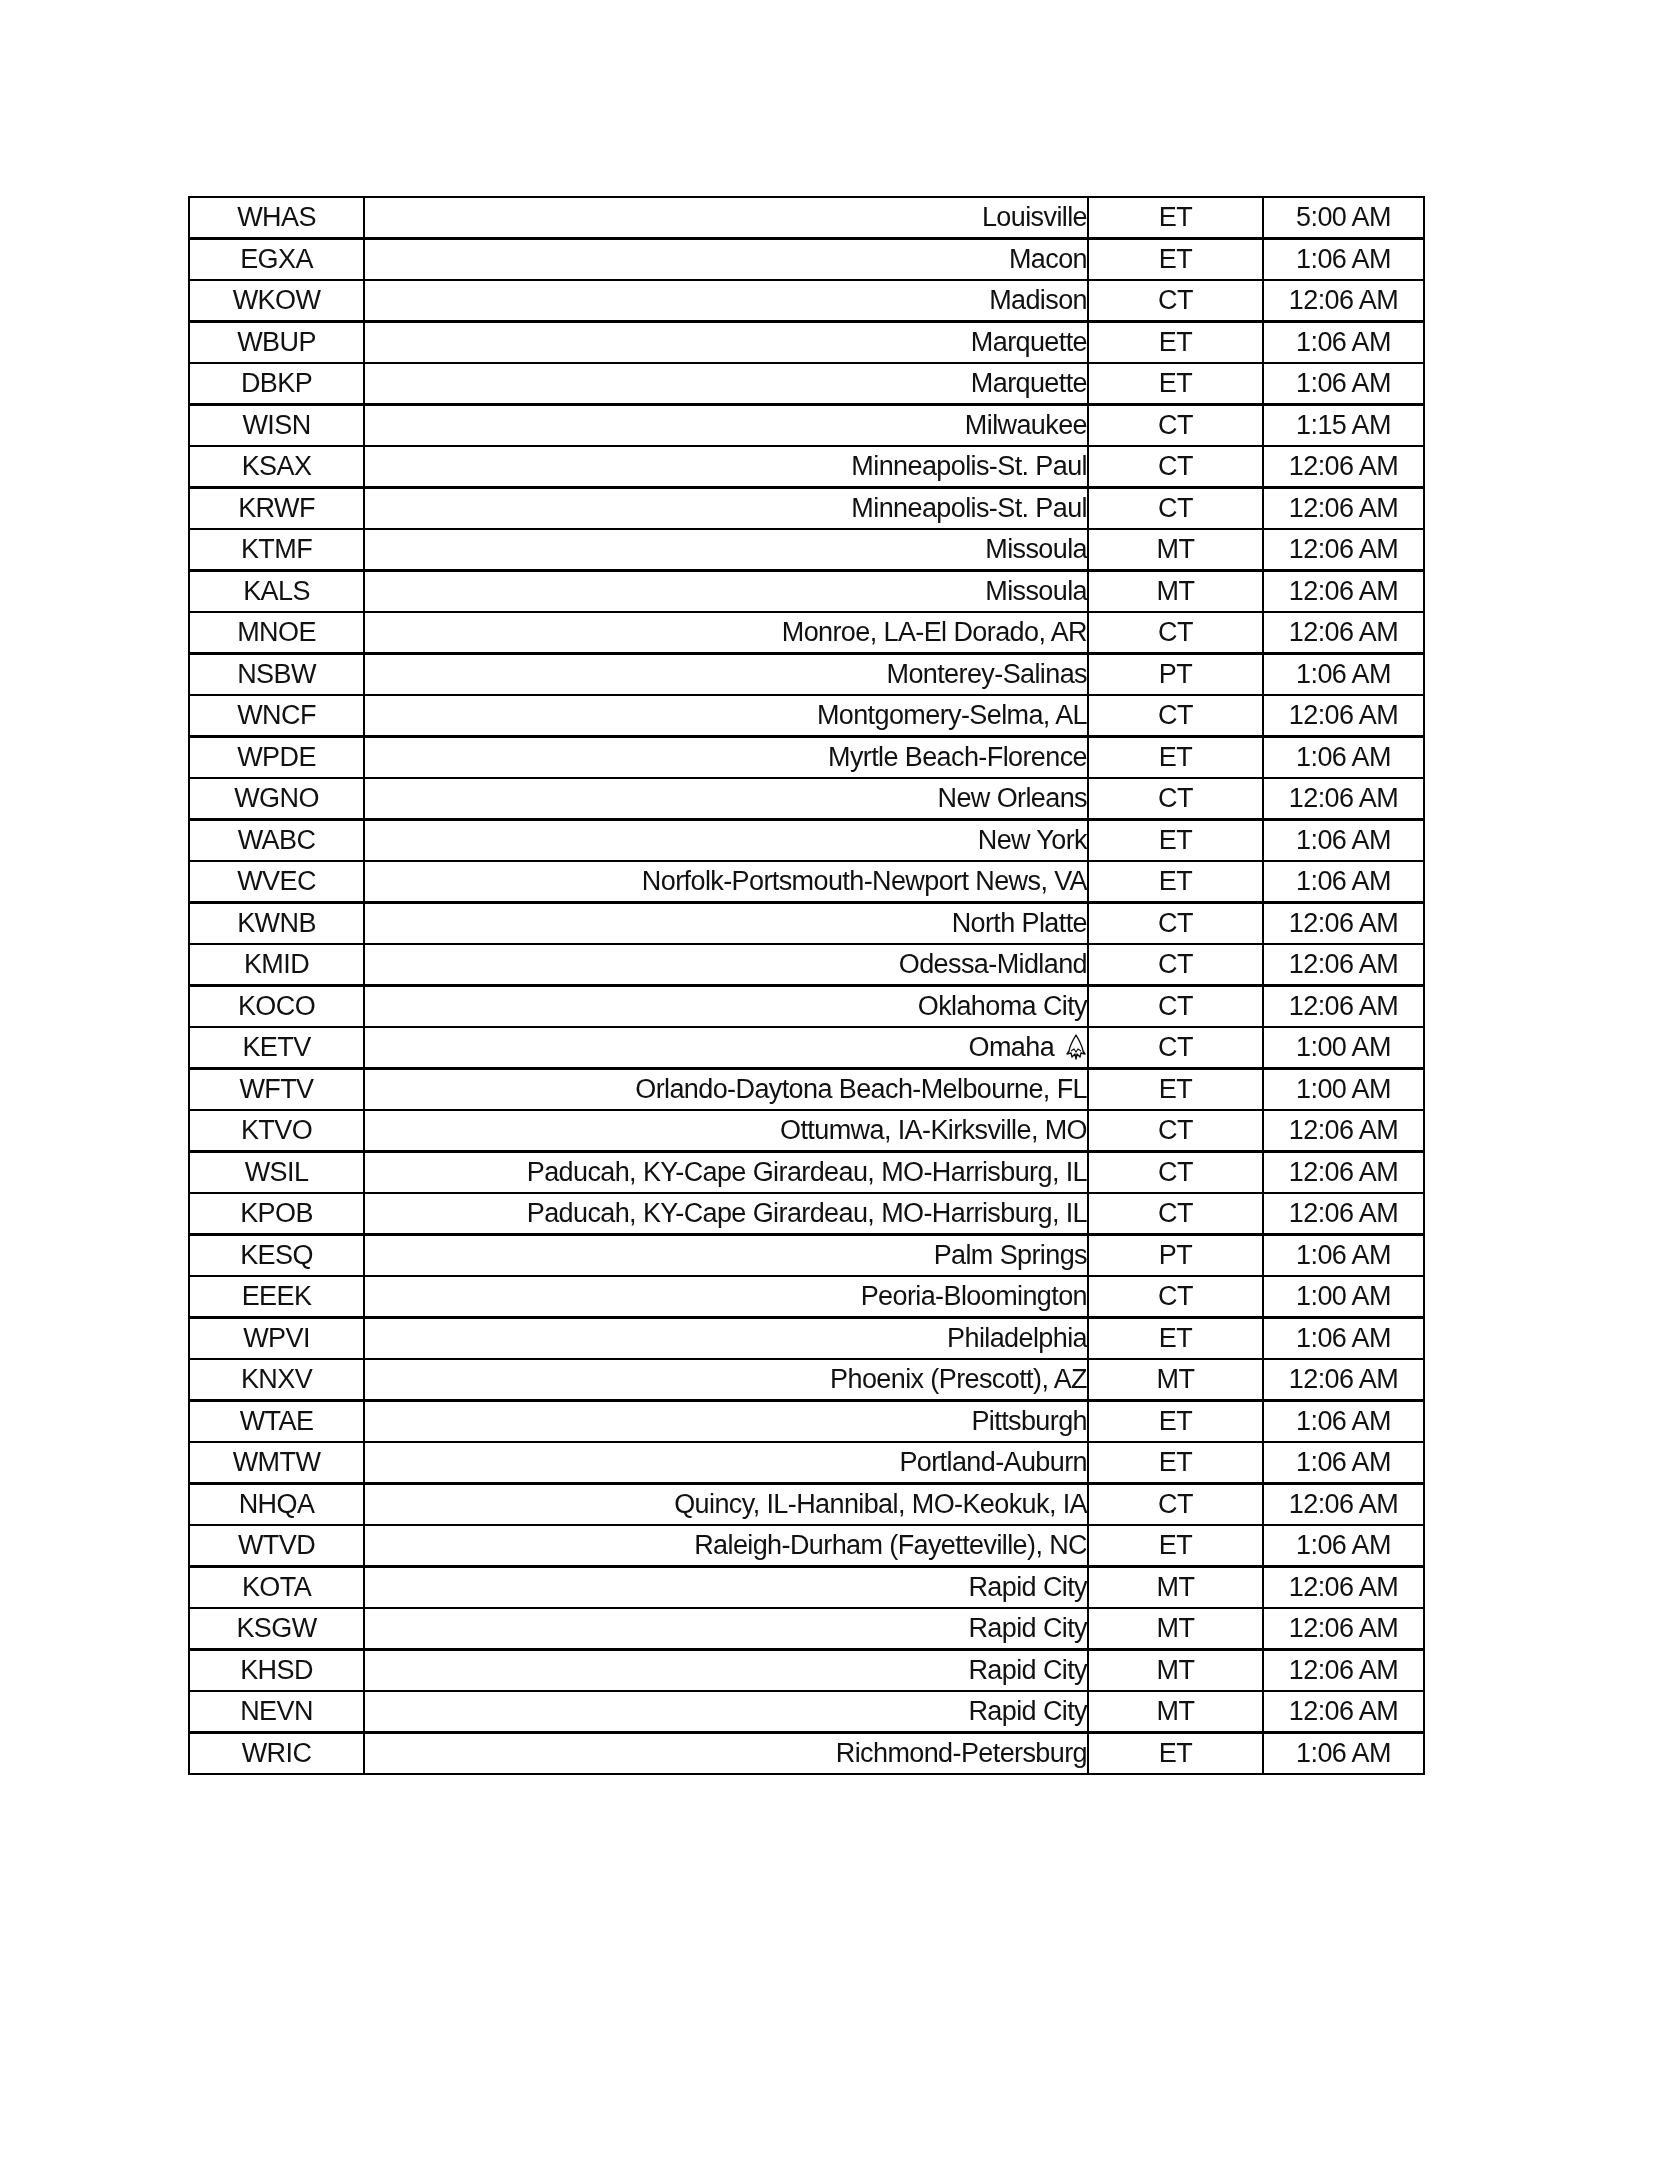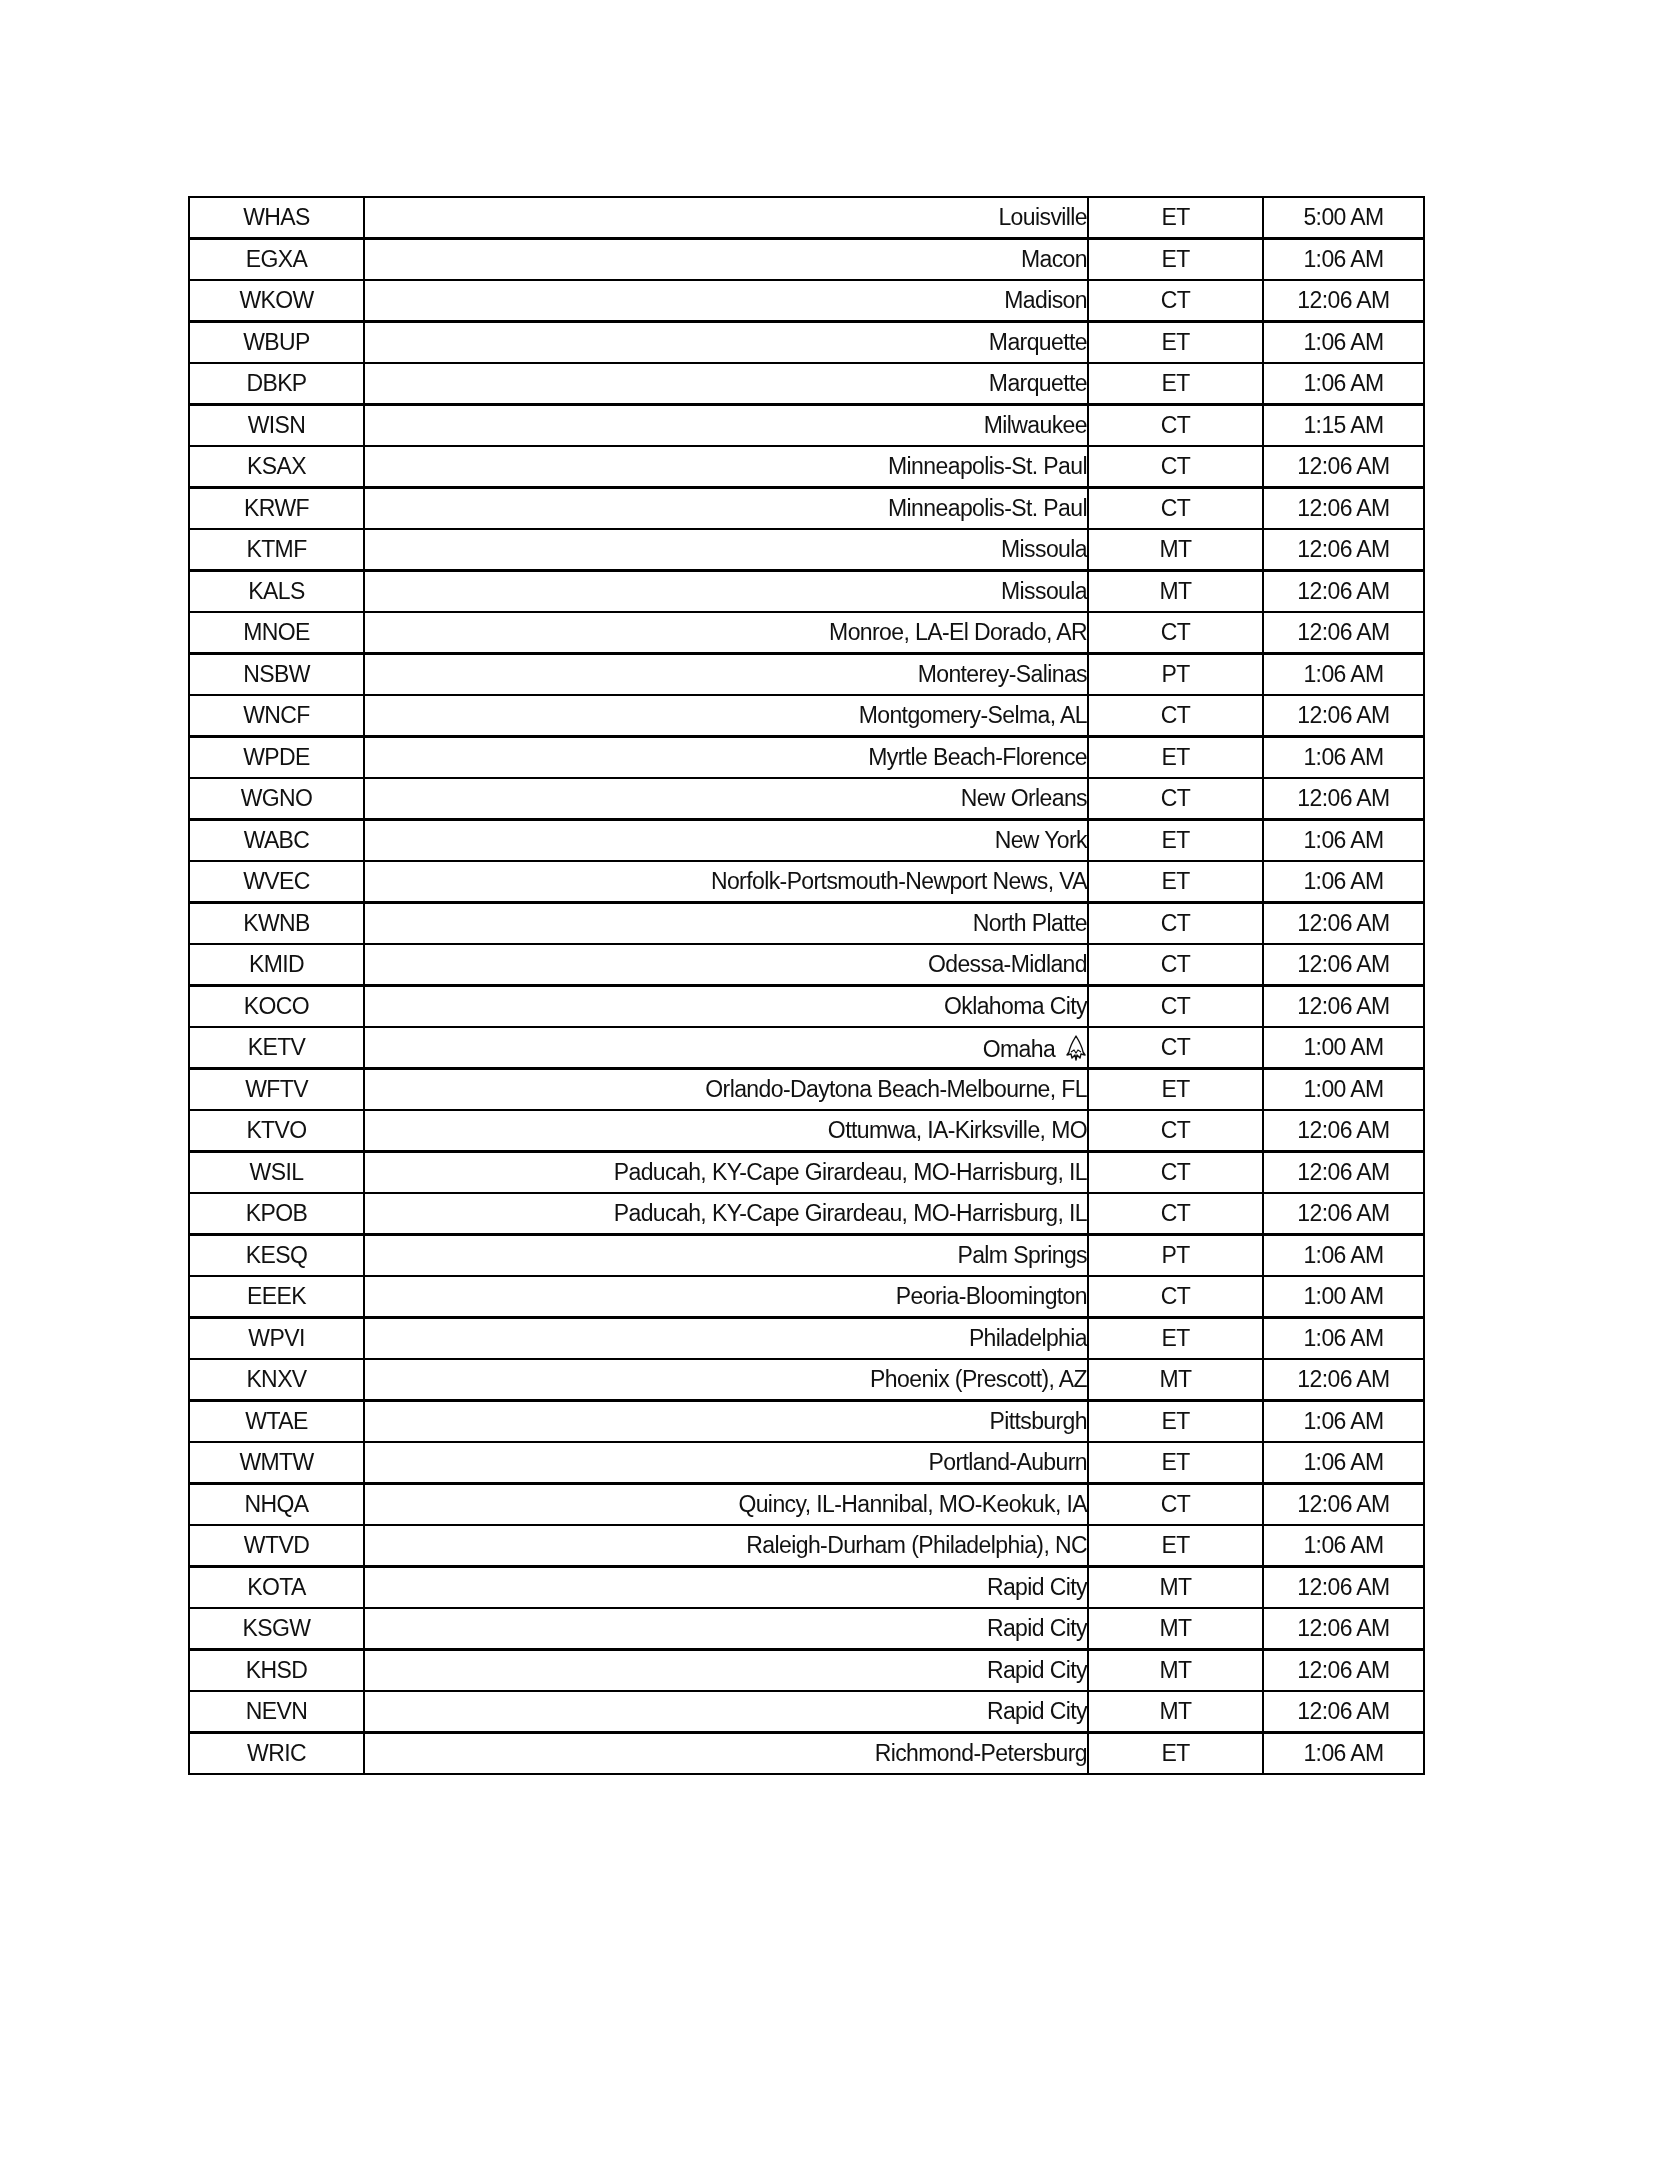--- a/index.html
+++ b/index.html
@@ -6,21 +6,21 @@
   body { width: 1669px; height: 2160px; position: relative; overflow: hidden; }
   .page { position: absolute; left: 0; top: 0; width: 1669px; height: 2160px; background: #fff; }
   table.schedule {
     position: absolute;
     left: 188px;
     top: 196px;
     width: 1235px;
     border-collapse: collapse;
     table-layout: fixed;
     font-family: "Liberation Sans", sans-serif;
-    font-size: 23px;
+    font-size: 27px;
     color: #111;
   }
   table.schedule col.c-call { width: 175px; }
   table.schedule col.c-market { width: 724px; }
   table.schedule col.c-zone { width: 175px; }
   table.schedule col.c-time { width: 161px; }
   table.schedule td {
     height: 41.5px;
     padding: 0;
     box-sizing: border-box;
@@ -278,21 +278,21 @@
 
   <tr>
     <td class="call">NHQA</td>
     <td class="market"><span>Quincy, IL-Hannibal, MO-Keokuk, IA</span></td>
     <td class="zone">CT</td>
     <td class="time">12:06 AM</td>
   </tr>
 
   <tr>
     <td class="call">WTVD</td>
-    <td class="market"><span>Raleigh-Durham (Philadelphia), NC</span></td>
+    <td class="market"><span>Raleigh-Durham (Fayetteville), NC</span></td>
     <td class="zone">ET</td>
     <td class="time">1:06 AM</td>
   </tr>
 
   <tr>
     <td class="call">KOTA</td>
     <td class="market"><span>Rapid City</span></td>
     <td class="zone">MT</td>
     <td class="time">12:06 AM</td>
   </tr>

